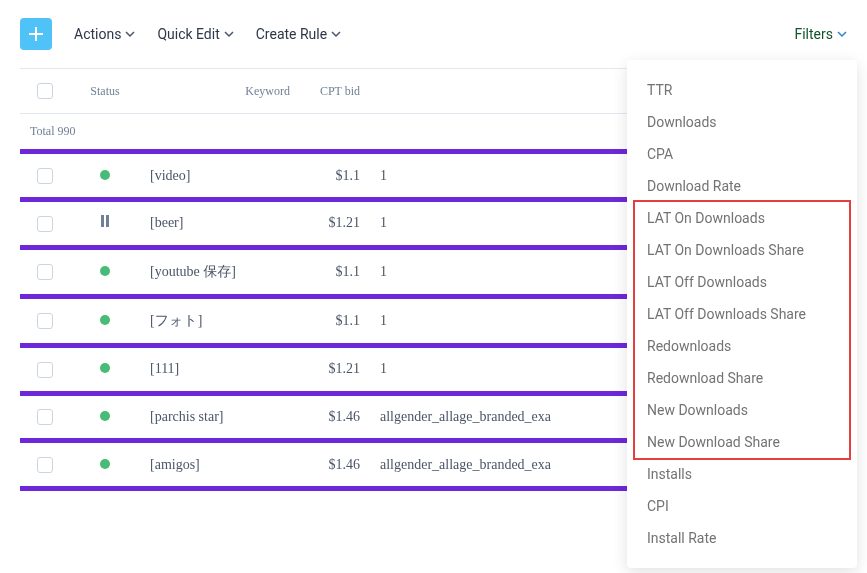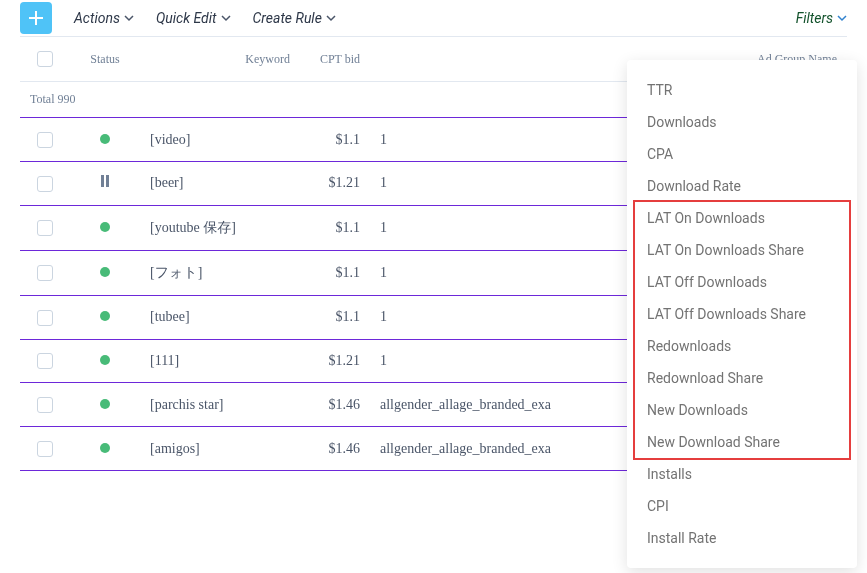--- a/index.html
+++ b/index.html
@@ -1,29 +1,29 @@
 <!DOCTYPE html>
 <html><head>
 <meta charset="utf-8">
 <style>
 * { box-sizing: border-box; margin: 0; padding: 0; }
 body { font-family: -apple-system, BlinkMacSystemFont, "Segoe UI", Roboto, sans-serif; font-size: 14px; color: #4a5568; background: #fff; width: 867px; height: 573px; position: relative; overflow: hidden; }
 
-.toolbar { display: flex; align-items: center; padding: 2px 20px; gap: 22px; font-style: italic; }
+.toolbar { display: flex; align-items: center; padding: 18px 20px; gap: 22px; }
 .add-btn { width: 32px; height: 32px; background: #4fc3f7; border-radius: 4px; display: flex; align-items: center; justify-content: center; cursor: pointer; }
 .add-btn svg { width: 14px; height: 14px; fill: #fff; }
 .toolbar-item { display: flex; align-items: center; gap: 4px; cursor: pointer; color: #2d3748; font-size: 14px; }
 .toolbar-item .chev { width: 10px; height: 10px; }
 .spacer { flex: 1; }
 .filters-item { color: #14532d; }
 
 .table { border-collapse: collapse; width: calc(100% - 40px); margin: 0 20px; border-top: 1px solid #e2e8f0; font-family: Liberation Serif, serif; }
 .table th { text-align: right; font-weight: 400; font-size: 12px; color: #718096; padding: 14px 10px; border-bottom: 1px solid #e2e8f0; }
 .table th.cpt { text-align: right; }
-.table td { padding: 13px 10px; border-bottom: 1px solid #6d28d9; color: #4a5568; font-size: 14px; vertical-align: middle; }
+.table td { padding: 13px 10px; border-bottom: 5px solid #6d28d9; color: #4a5568; font-size: 14px; vertical-align: middle; }
 .table td.cpt { text-align: right; }
 .table .total-row td { font-size: 12px; color: #718096; padding: 10px; }
 .table .chk-col { width: 50px; text-align: center; }
 .table .status-col { width: 70px; text-align: center; }
 .table .kw-col { width: 160px; }
 .table .cpt-col { width: 70px; }
 .table .adgroup-col { }
 .dot-green { display: inline-block; width: 10px; height: 10px; border-radius: 50%; background: #48bb78; }
 .pause-icon { display: inline-flex; gap: 2px; }
 .pause-icon span { display: inline-block; width: 3px; height: 12px; background: #718096; }
@@ -113,27 +113,20 @@
       <tr>
         <td class="chk-col"><span class="checkbox"></span></td>
         <td class="status-col"><span class="dot-green"></span></td>
         <td>[フォト]</td>
         <td class="cpt">$1.1</td>
         <td>1</td>
       </tr>
       <tr>
         <td class="chk-col"><span class="checkbox"></span></td>
         <td class="status-col"><span class="dot-green"></span></td>
-        <td>[tubee]</td>
-        <td class="cpt">$1.1</td>
-        <td>1</td>
-      </tr>
-      <tr>
-        <td class="chk-col"><span class="checkbox"></span></td>
-        <td class="status-col"><span class="dot-green"></span></td>
         <td>[111]</td>
         <td class="cpt">$1.21</td>
         <td>1</td>
       </tr>
       <tr>
         <td class="chk-col"><span class="checkbox"></span></td>
         <td class="status-col"><span class="dot-green"></span></td>
         <td>[parchis star]</td>
         <td class="cpt">$1.46</td>
         <td>allgender_allage_branded_exa</td>

